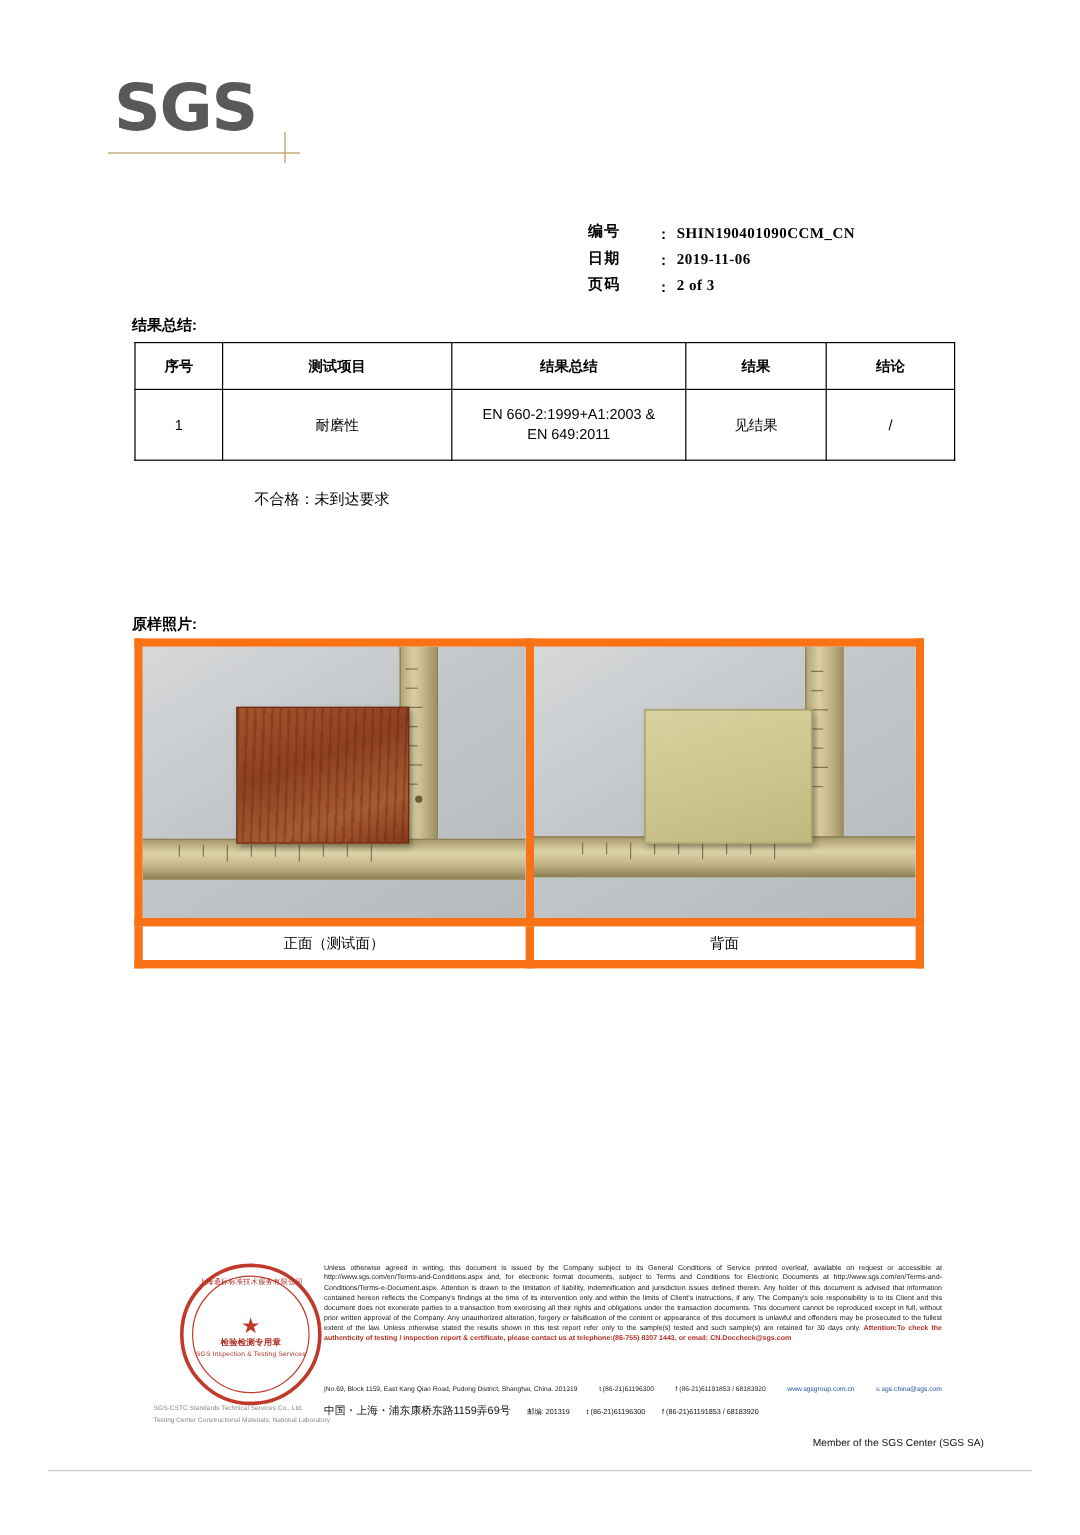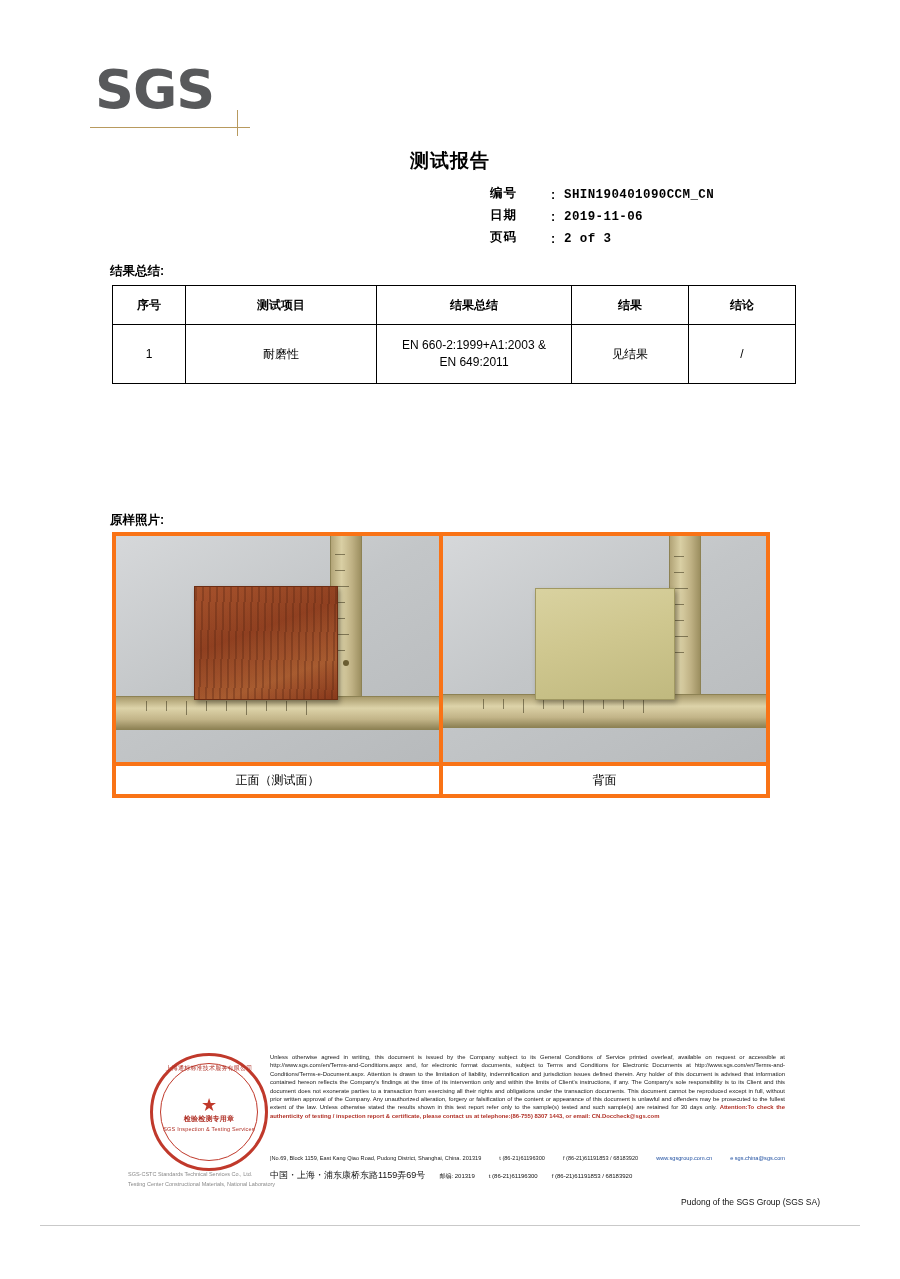--- a/index.html
+++ b/index.html
@@ -83,21 +83,21 @@
   }
   .meta-label {
     width: 52px;
     letter-spacing: 1px;
   }
   .meta-colon {
     width: 22px;
     text-align: center;
   }
   .meta-value {
-    font-family: Liberation Mono, monospace;
+    font-family: Liberation Serif, serif;
     letter-spacing: 0.4px;
     margin-top: 48px;
   }
 
   
   .sec-heading {
     position: absolute;
     font-size: 12.5px;
     font-weight: bold;
   }
@@ -157,21 +157,21 @@
   .photos {
     position: absolute;
     left: 112px;
     top: 532px;
     width: 658px;
     border: 1px solid #000;
     border-collapse: collapse;
     table-layout: fixed;
   }
   .photos td {
-    border: 4px solid #f97316;
+    border: 7px solid #f97316;
     padding: 0;
     vertical-align: middle;
     text-align: center;
   }
   .photo-cell { height: 226px; width: 50%; }
   .photo-caption {
     text-align: center;
     font-size: 12px;
     height: 28px;
     line-height: 28px;
@@ -355,21 +355,20 @@
 <body>
 
 <div class="page">
 
   <div class="logo-wrap">
     <div class="logo-text">SGS</div>
     <div class="logo-rule"></div>
     <div class="logo-tick"></div>
   </div>
 
-  <div class="doc-title">测试报告</div>
 
   <div class="meta">
     <div class="meta-row">
       <span class="meta-label">编号</span>
       <span class="meta-colon">:</span>
       <span class="meta-value">SHIN190401090CCM_CN</span>
     </div>
     <div class="meta-row">
       <span class="meta-label">日期</span>
       <span class="meta-colon">:</span>
@@ -402,20 +401,24 @@
           <div>EN 660-2:1999+A1:2003 &amp;</div>
           <div>EN 649:2011</div>
         </td>
         <td>见结果</td>
         <td>/</td>
       </tr>
     </tbody>
   </table>
 
   <div class="notes">
+    <div class="notes-row">
+      <span class="notes-label"></span>
+      <span class="notes-text">不合格：未到达要求</span>
+    </div>
   </div>
 
   <div class="sec-heading" id="sec-photos">原样照片:</div>
 
   <table class="photos">
     <tbody>
         <tr>
       <td class="photo-cell">
         <div class="photo-img">
           <div class="ph-bg"></div>
@@ -502,17 +505,17 @@
       <span style="color:#1f4fa0;">e sgs.china@sgs.com</span>
     </div>
 
     <div class="addr-cn">
       <span class="cn-main">中国・上海・浦东康桥东路1159弄69号</span>
       <span class="cn-sub">邮编: 201319</span>
       <span class="cn-sub">t (86-21)61196300</span>
       <span class="cn-sub">f (86-21)61191853 / 68183920</span>
     </div>
 
-    <div class="member">Pudong of the SGS Group (SGS SA)</div>
+    <div class="member">Member of the SGS Center (SGS SA)</div>
   </div>
 
   <div class="footer-rule"></div>
 </div>
 
 </body></html>

